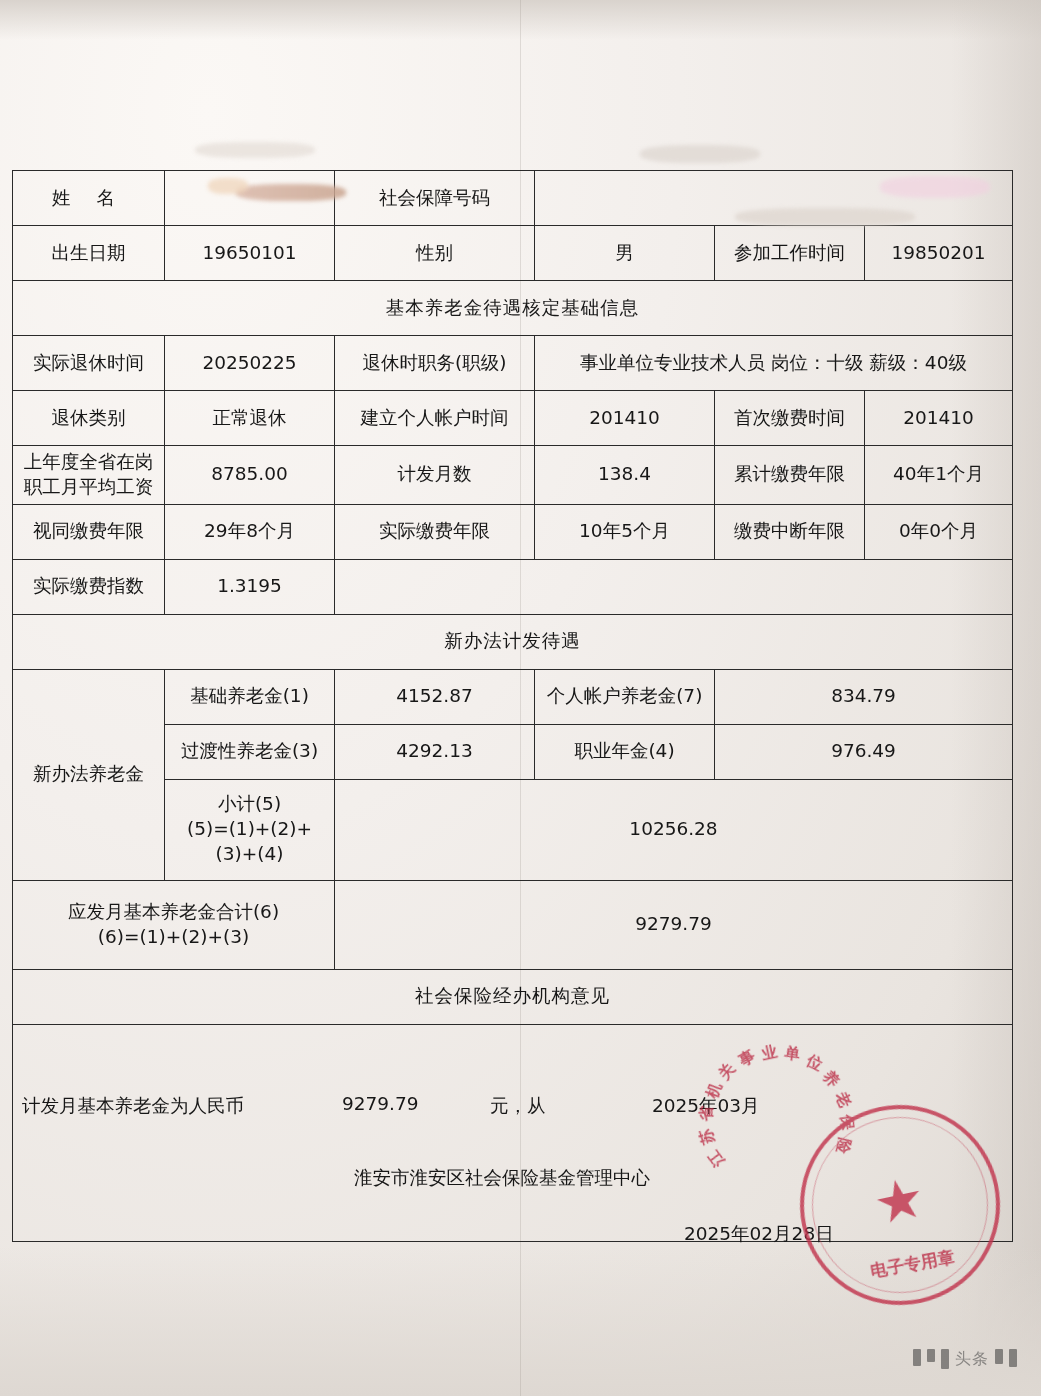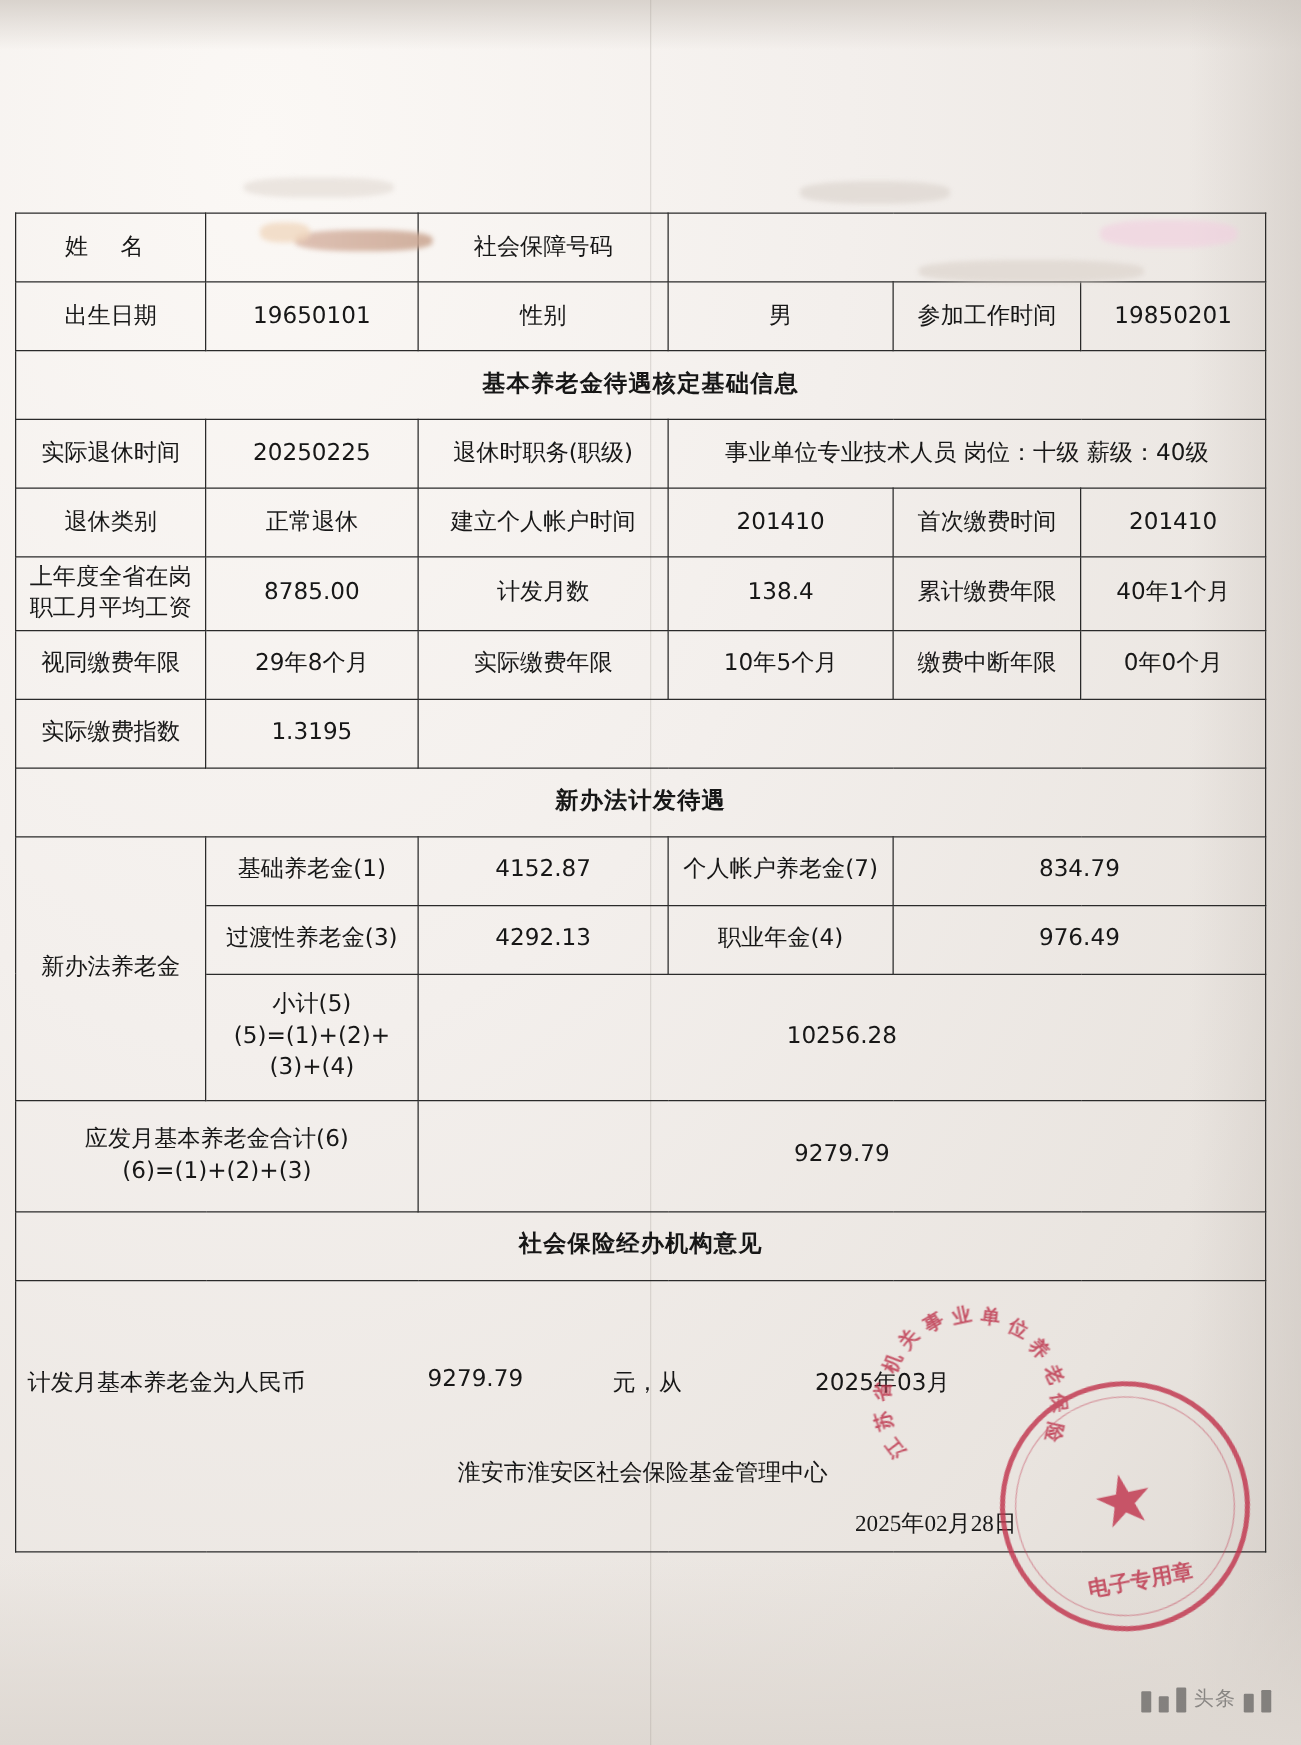--- a/index.html
+++ b/index.html
@@ -68,38 +68,38 @@
     border:1.6px solid #2a2a2a;
     font-size:18.5px;
     text-align:center;
     vertical-align:middle;
     padding:4px 3px;
     line-height:1.35;
     height:46px;
   }
   td.lbl{font-size:18.5px;}
   td.section{
-    font-weight:bold;font-size:21px;letter-spacing:1px;height:50px;
+    font-weight:normal;font-size:21px;letter-spacing:1px;height:50px;
   }
   td.small{font-size:17px;}
   td.tall{height:60px;}
 
   .spaced{letter-spacing:10px;}
 
   
   .opinion{
     position:absolute;left:12px;top:1073px;width:1000px;
     font-size:18.5px;
   }
   .op-line1{position:absolute;left:10px;top:20px;white-space:nowrap;}
   .op-amt{position:absolute;left:330px;top:20px;}
   .op-yuan{position:absolute;left:478px;top:20px;}
   .op-date-start{position:absolute;left:640px;top:20px;}
-  .op-org{position:absolute;left:502px;top:92px;transform:translateX(-50%);white-space:nowrap;}
-  .op-date{position:absolute;left:672px;top:133px;white-space:nowrap;font-family:Liberation Serif, serif;}
+  .op-org{position:absolute;left:490px;top:92px;transform:translateX(-50%);white-space:nowrap;}
+  .op-date{position:absolute;left:672px;top:148px;white-space:nowrap;}
 
   
   .seal{
     position:absolute;left:800px;top:1105px;width:200px;height:200px;
     border-radius:50%;
     border:4px solid #c0304a;
     opacity:.80;
     transform:rotate(-12deg);
     box-sizing:border-box;
   }
@@ -121,21 +121,21 @@
     white-space:nowrap;
   }
   .seal-bottom{
     position:absolute;left:50%;bottom:24px;transform:translateX(-50%) rotate(2deg);
     color:#bb2d46;font-size:17px;font-weight:bold;white-space:nowrap;
   }
 
   
   .watermark{
     position:absolute;right:24px;bottom:26px;
-    display:flex;align-items:flex-end;gap:6px;
+    display:flex;align-items:flex-start;gap:6px;
     opacity:.55;
   }
   .wm-blk{width:8px;height:17px;background:#3a3a3a;border-radius:1px;}
   .wm-txt{font-size:16px;color:#444;letter-spacing:1px;}
 
   
   .fold{position:absolute;background:rgba(150,143,136,.25);}
   .fold-v{width:1px;height:100%;top:0;left:520px;}
 </style>
 </head>

